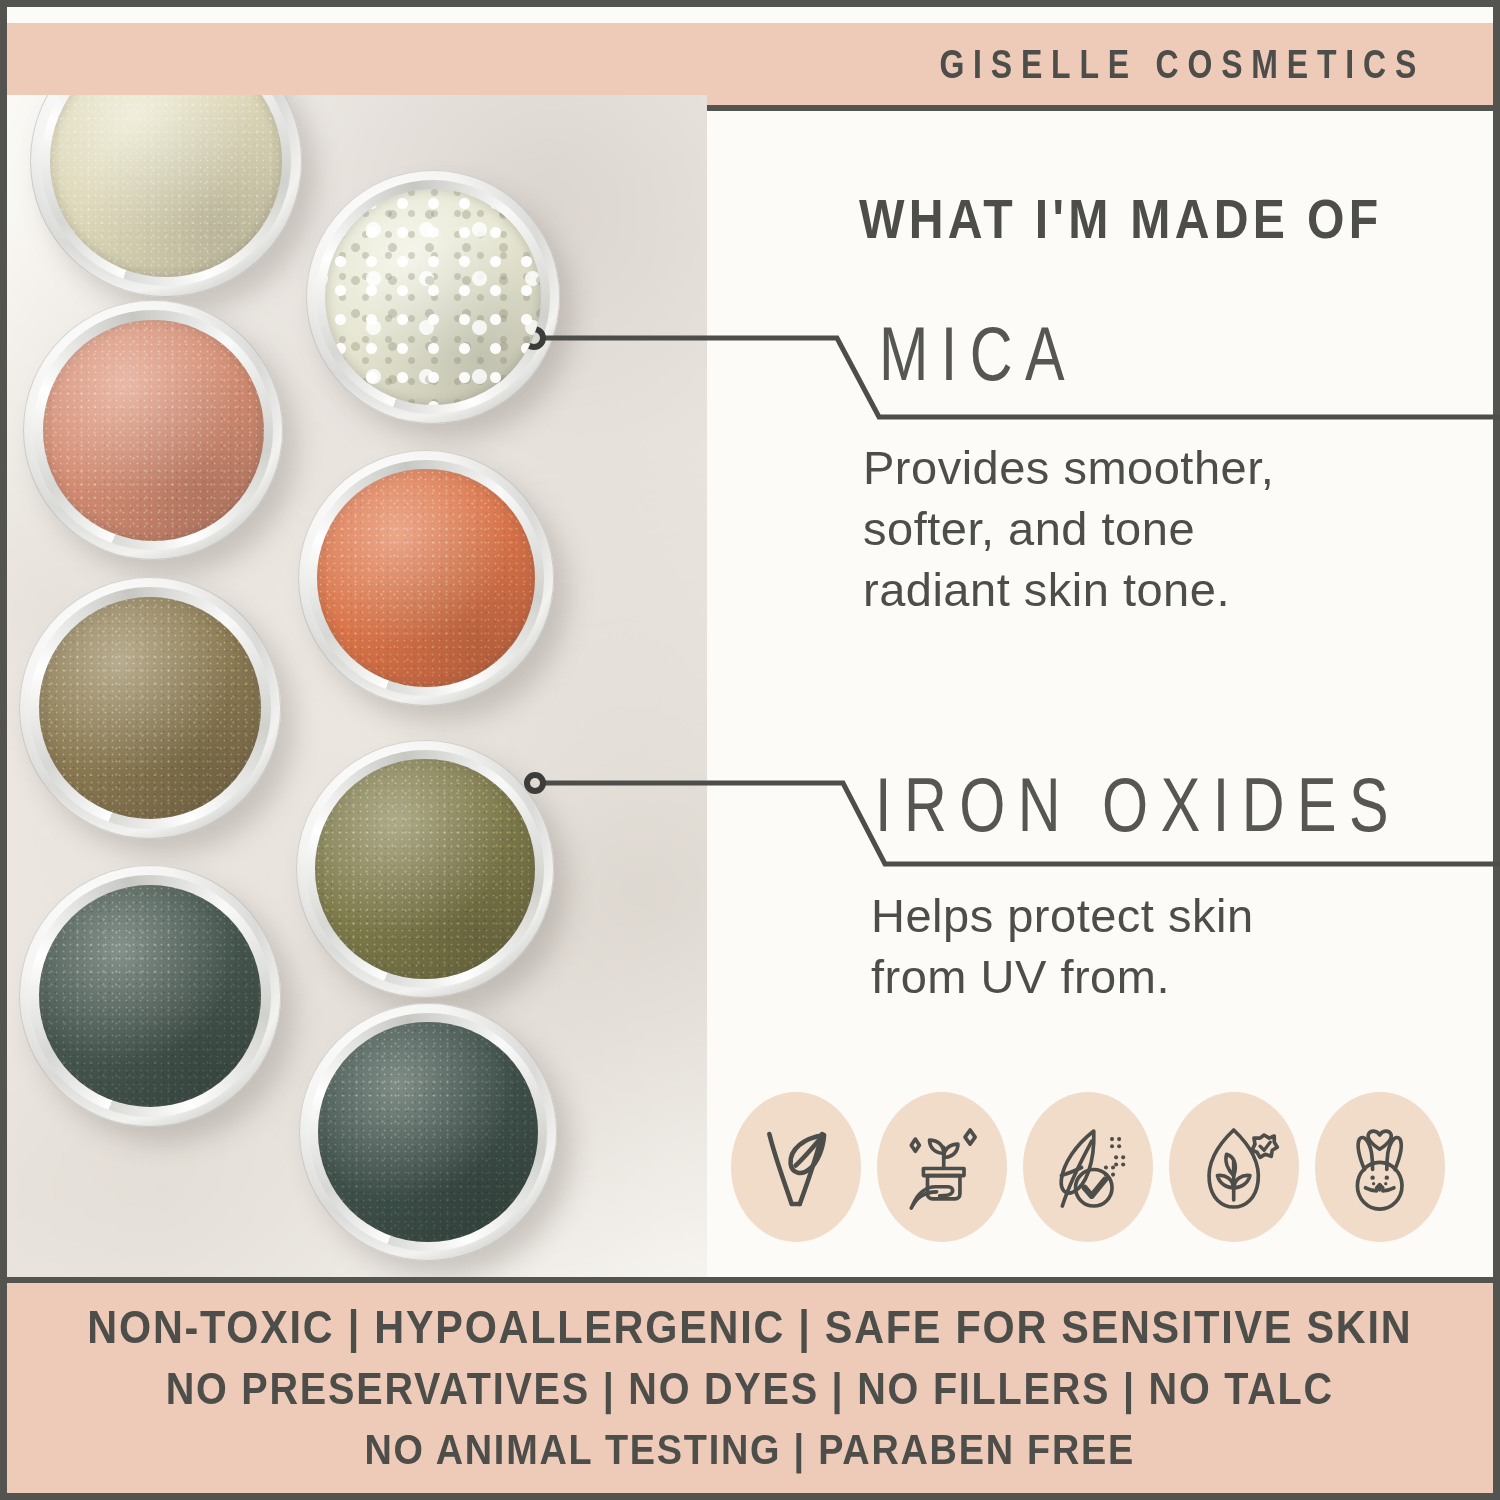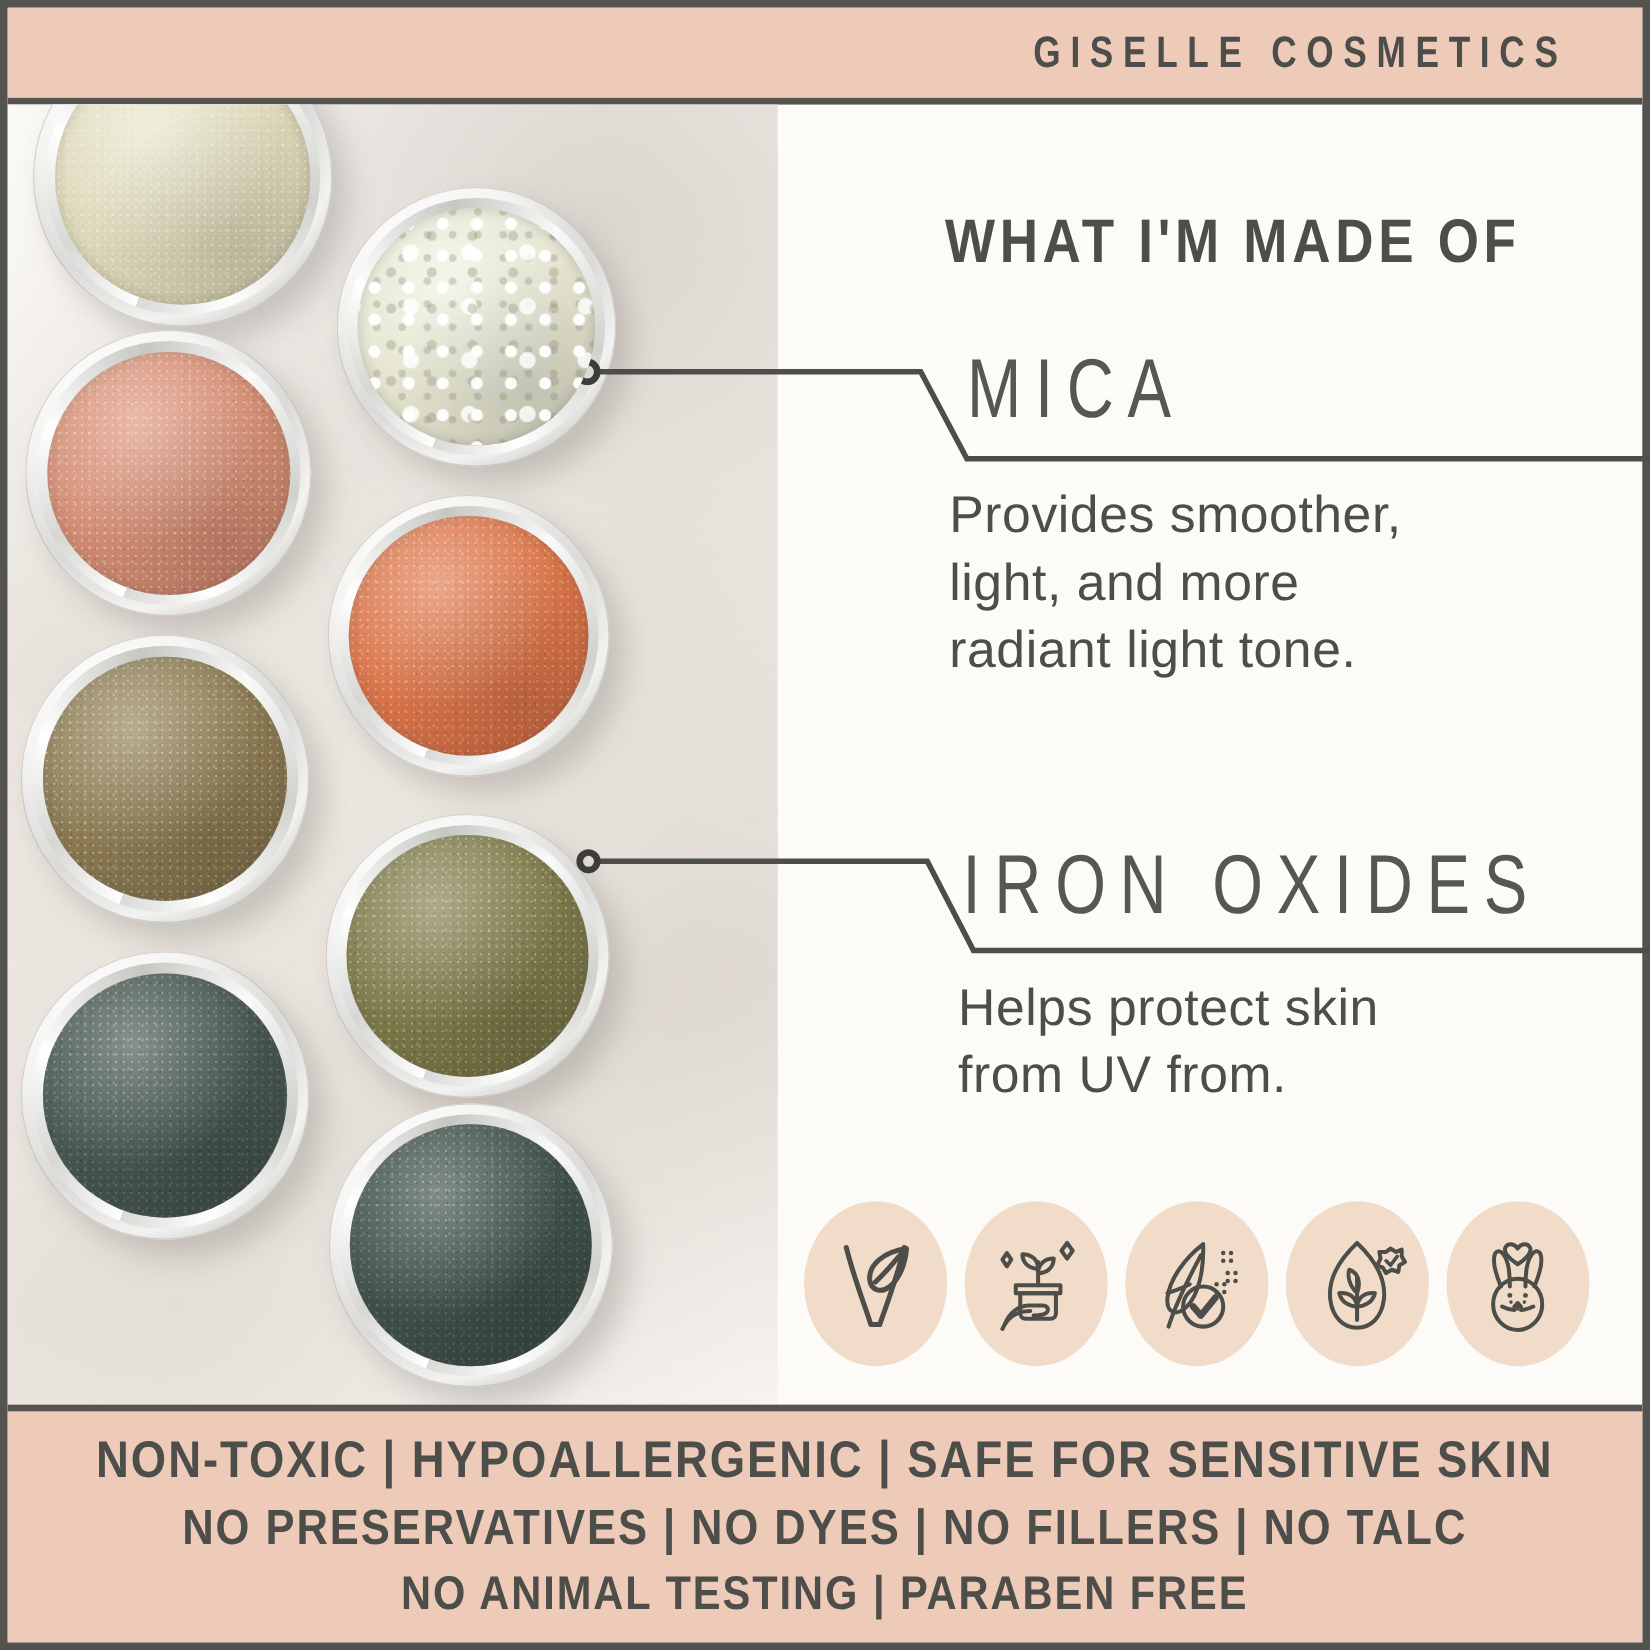--- a/index.html
+++ b/index.html
@@ -13,21 +13,21 @@
 
   
   #page {
     position:absolute; inset:0;
     background:#fdfbf7;
     border:7px solid #53534f;
   }
 
   
   .header-band {
-    position:absolute; left:0; top:0; width:100%; height:88px;
+    position:absolute; left:0; top:16px; width:100%; height:88px;
     background:#eecbb9;
     border-bottom:6px solid #53534f;
     display:flex; align-items:center; justify-content:flex-end;
   }
   .brand {
     font-family:"Liberation Sans Narrow","Liberation Sans",sans-serif;
     font-weight:bold;
     font-size:40px;
     letter-spacing:11px;
     color:#4d4d4a;
@@ -225,22 +225,22 @@
   </svg>
 
   <div class="content">
 
     <div class="kicker" style="position:absolute; left:26px; top:91px;">WHAT I'M MADE OF</div>
 
     <div class="ingredient-name" style="position:absolute; left:46px; top:215px;">MICA</div>
 
     <div class="desc" style="position:absolute; left:30px; top:342px; width:600px;">
       <div>Provides smoother,</div>
-      <div>light, and more</div>
-      <div>radiant light tone.</div>
+      <div>softer, and tone</div>
+      <div>radiant skin tone.</div>
     </div>
 
     <div class="ingredient-name" style="position:absolute; left:42px; top:666px;">IRON OXIDES</div>
 
     <div class="desc" style="position:absolute; left:38px; top:790px; width:600px;">
       <div>Helps protect skin</div>
       <div>from UV from.</div>
     </div>
   </div>
 

